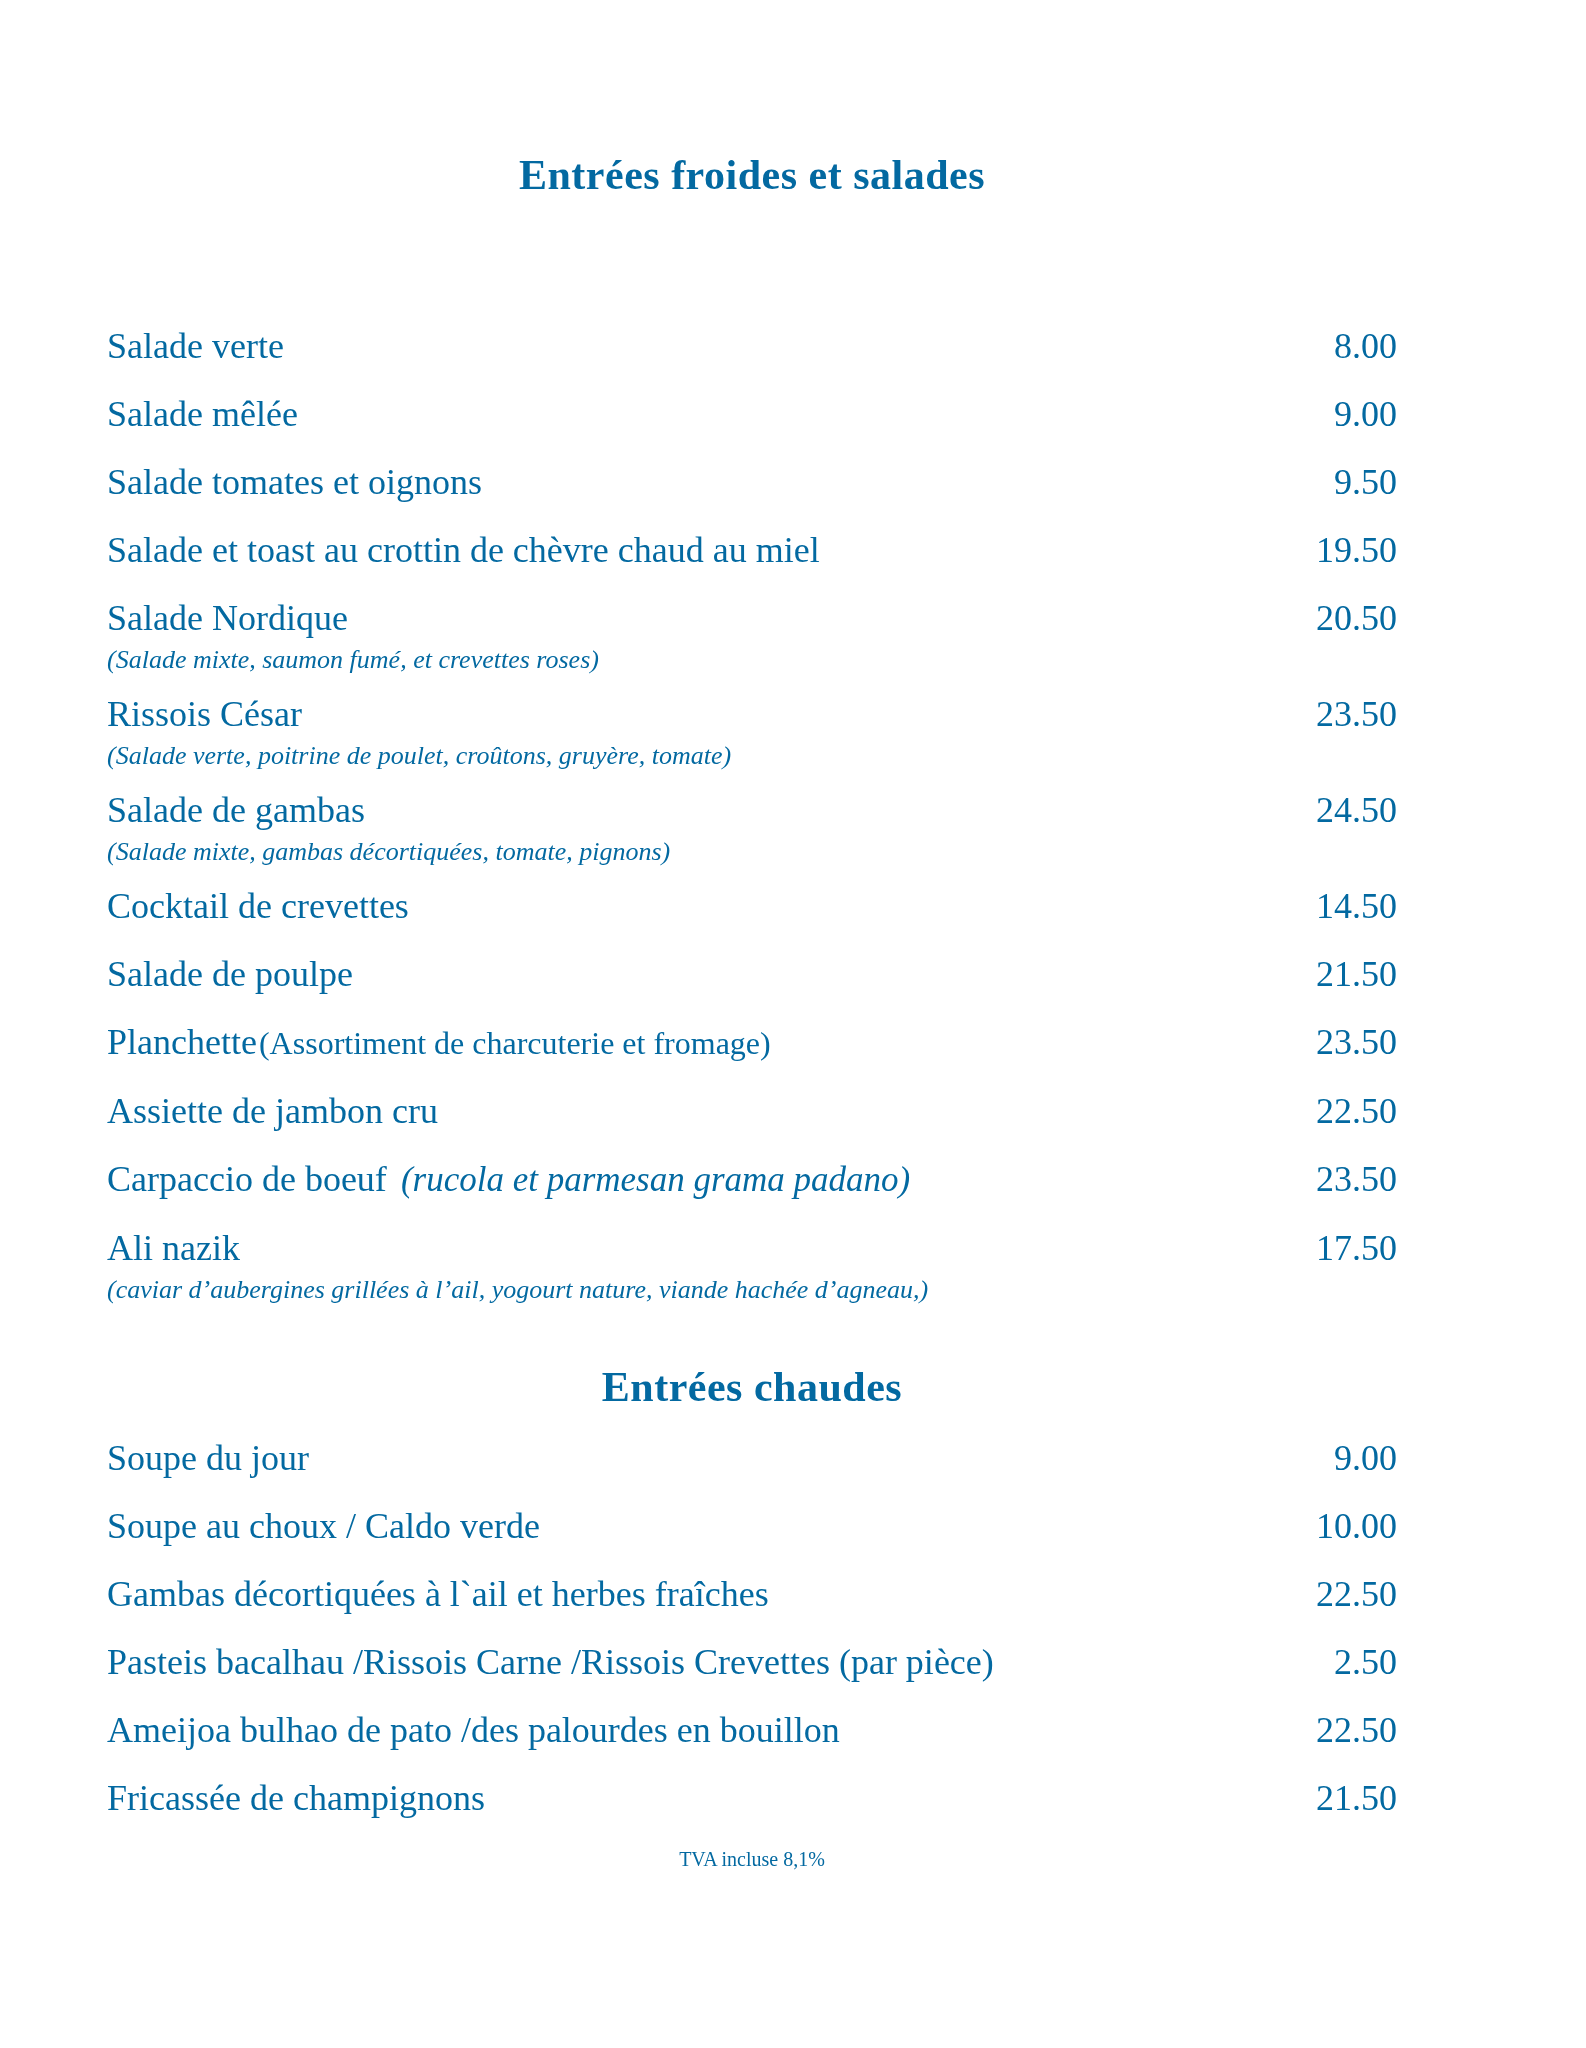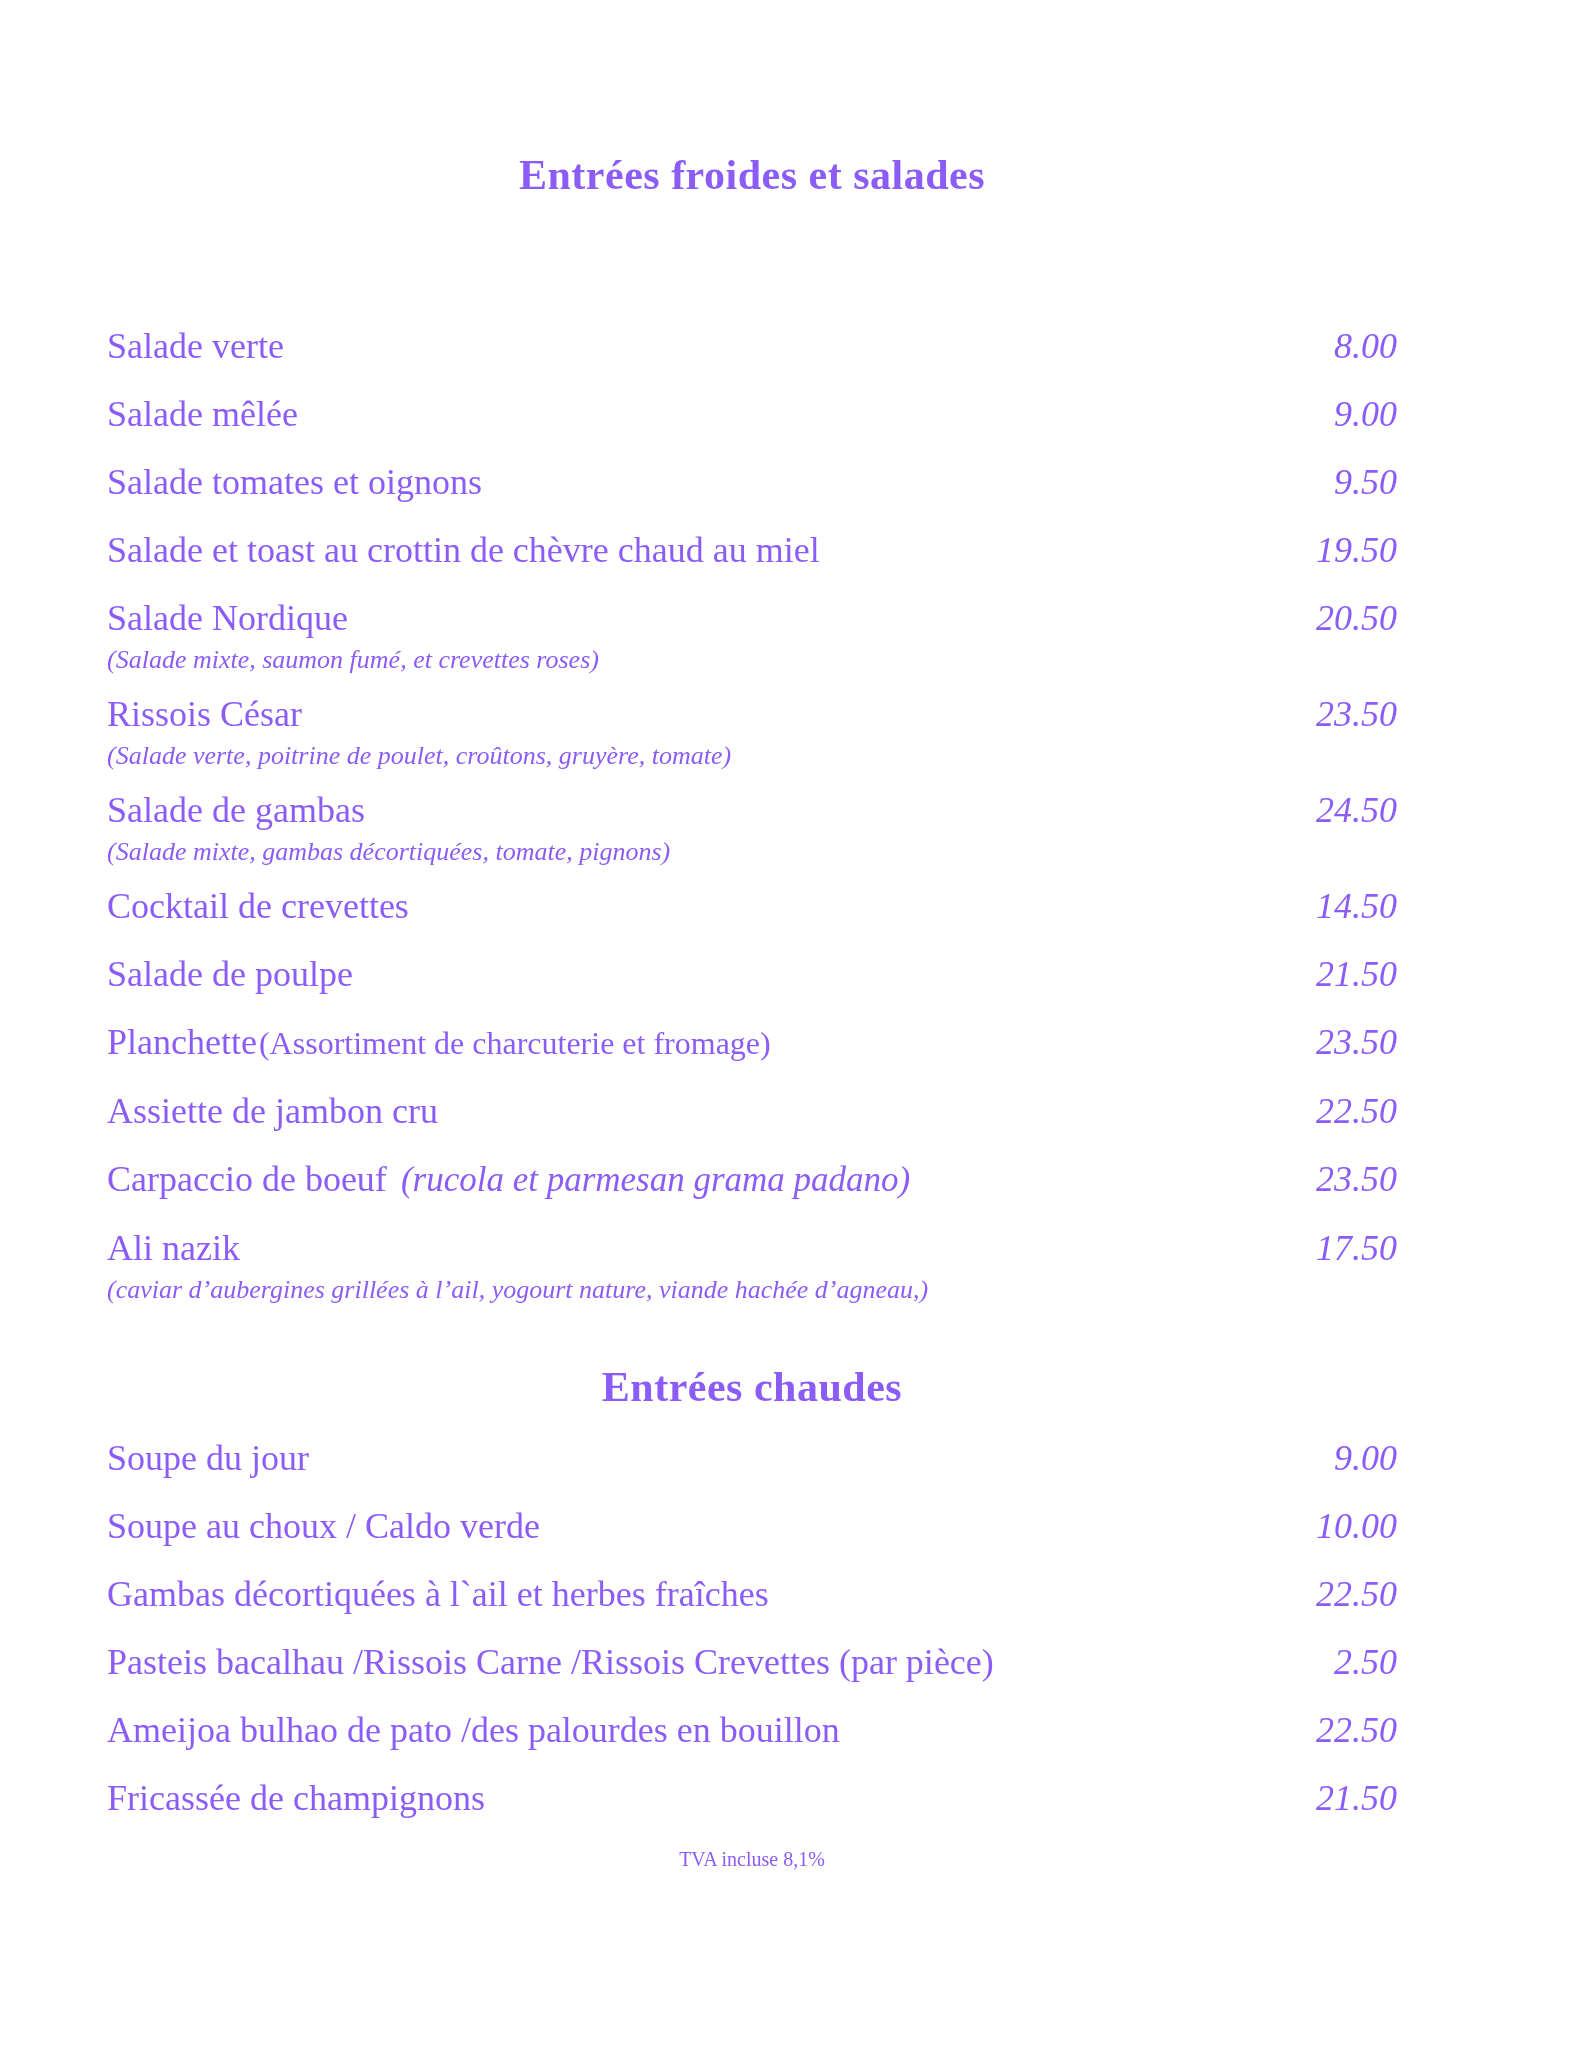--- a/index.html
+++ b/index.html
@@ -1,21 +1,21 @@
 <!DOCTYPE html>
 <html><head>
 <meta charset="utf-8">
 <style>
   html, body { margin: 0; padding: 0; background: #ffffff; }
   .page {
     position: relative;
     width: 1586px;
     height: 2048px;
     background: #ffffff;
-    color: #8b5cf6;
+    color: #0369a1;
     font-family: "Liberation Serif", "DejaVu Serif", serif;
     box-sizing: border-box;
     padding: 150px 189px 0 107px;
     overflow: hidden;
   }
   .section-title {
     text-align: center;
     font-size: 42px;
     font-weight: bold;
     line-height: 50px;
@@ -33,21 +33,20 @@
     font-size: 36px;
     line-height: 46px;
     white-space: nowrap;
   }
   .row .price {
     font-size: 36px;
     line-height: 46px;
     text-align: right;
     min-width: 110px;
     white-space: nowrap;
-    font-style: italic;
   }
   .inline-note-roman {
     font-size: 32px;
     margin-left: 2px;
   }
   .inline-note-italic {
     font-style: italic;
     font-size: 35px;
     margin-left: 14px;
   }

